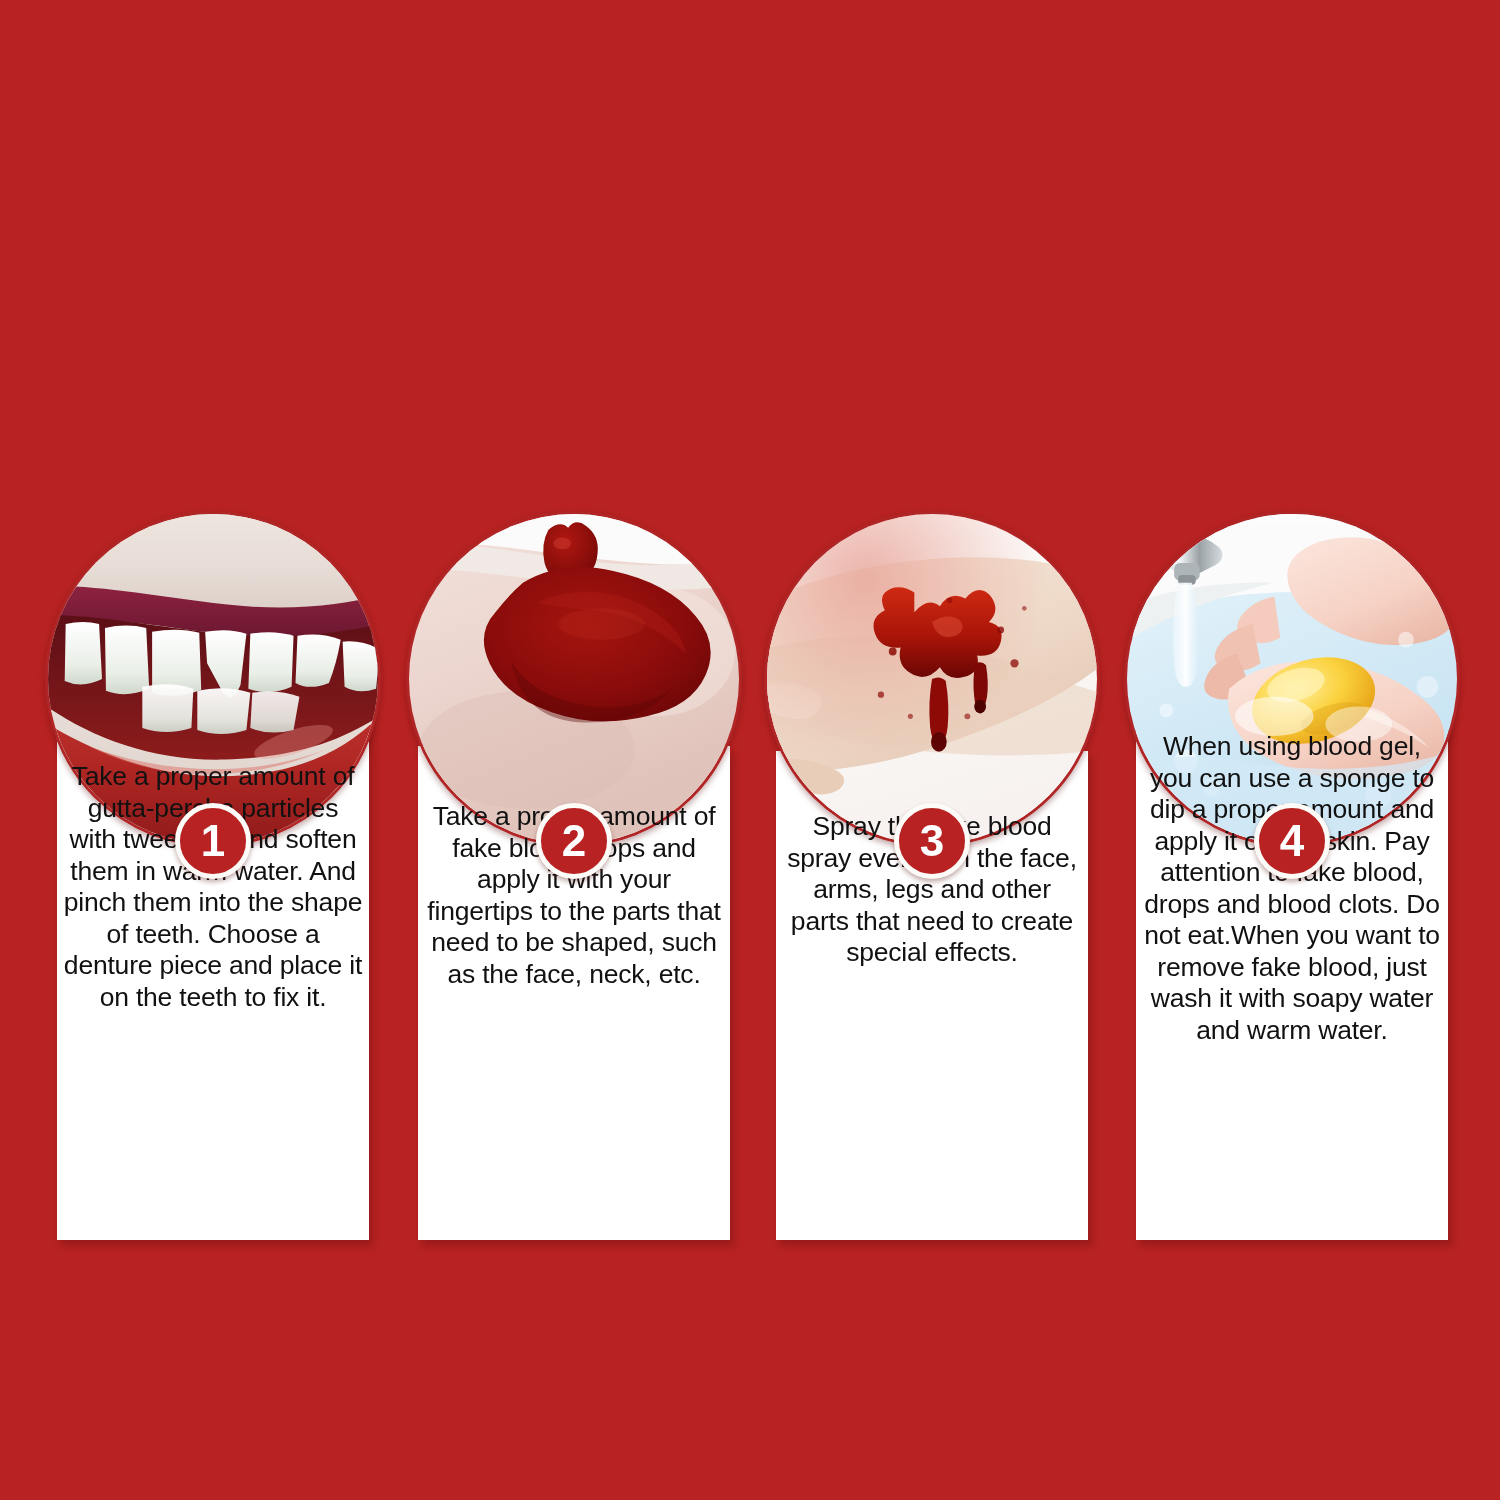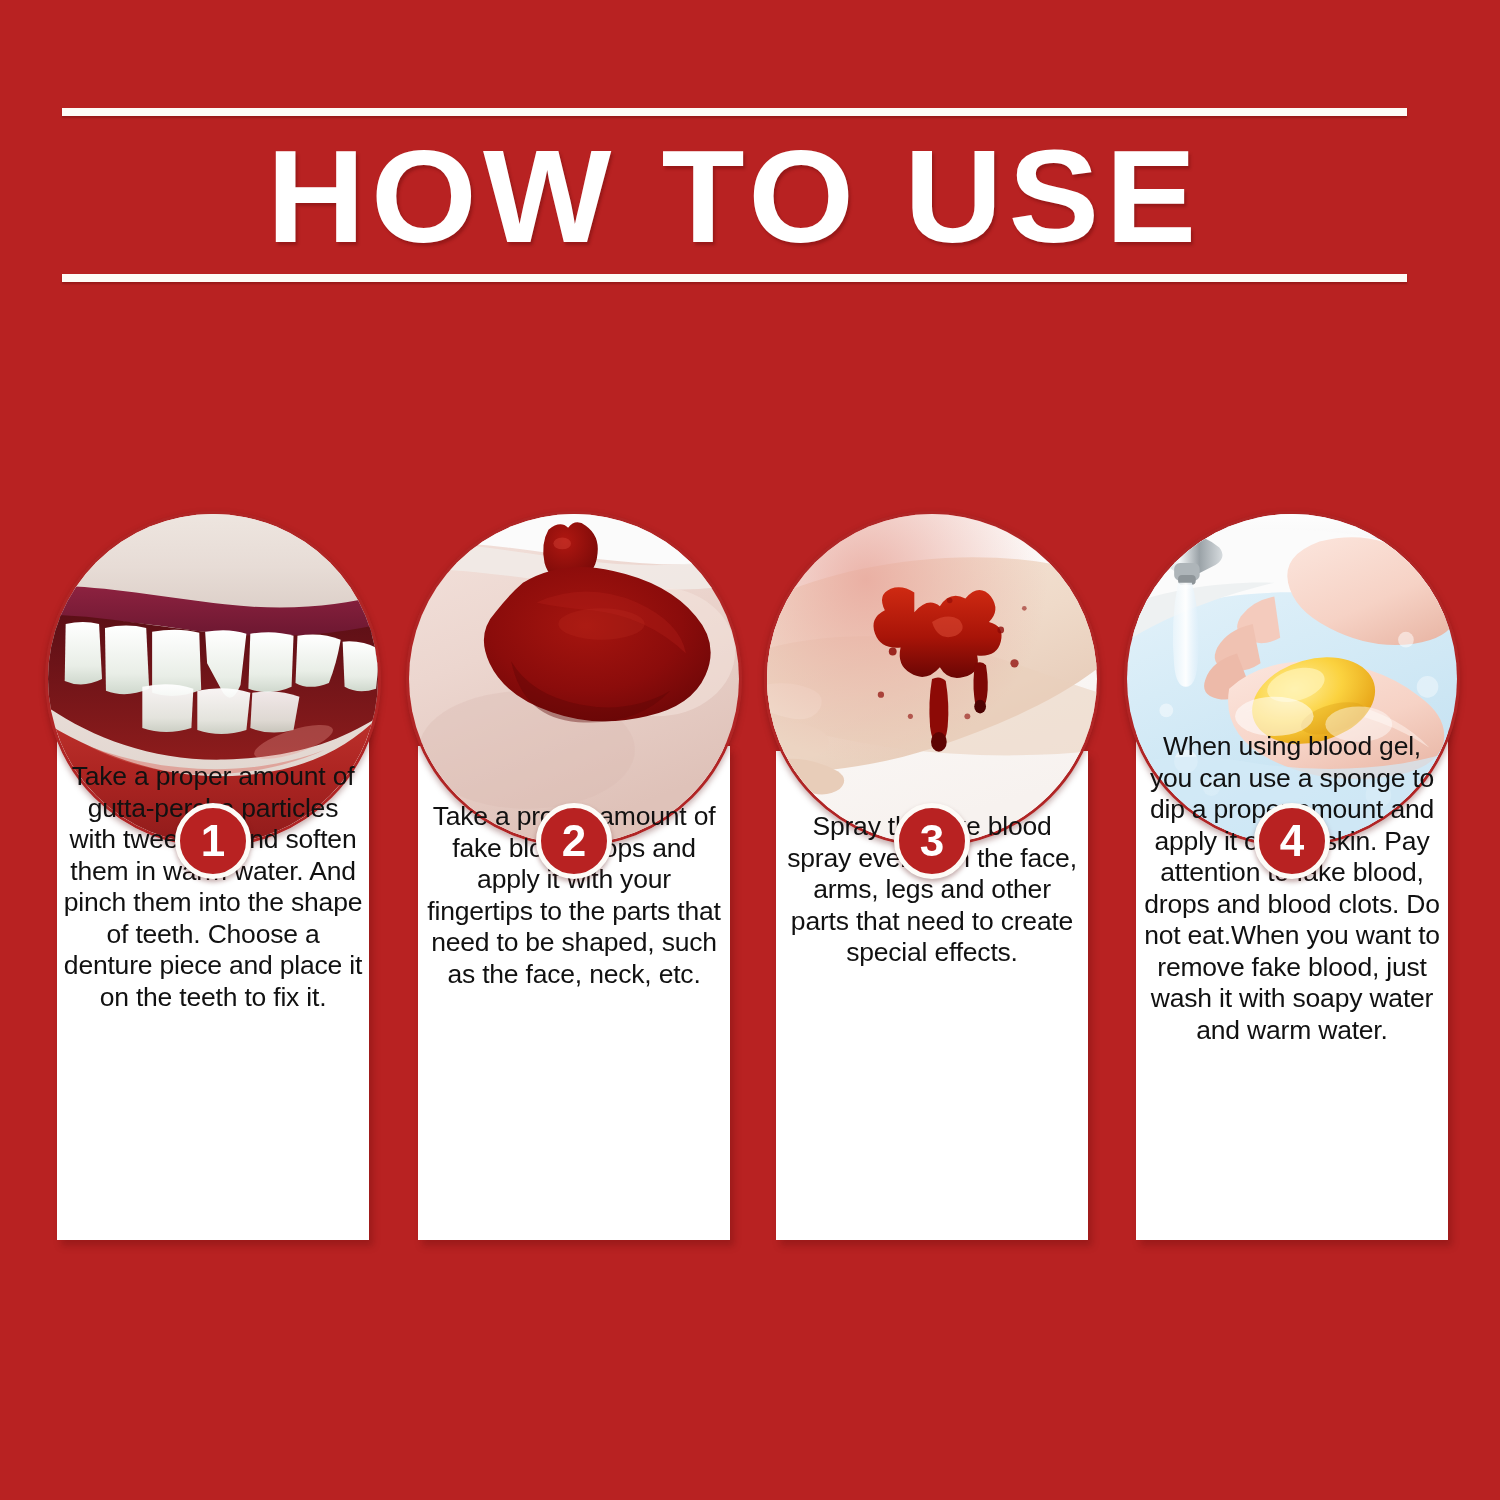--- a/index.html
+++ b/index.html
@@ -139,25 +139,20 @@
   .text-1 { top: 256px; }
   .text-2 { top: 296px; }
   .text-3 { top: 306px; }
   .text-4 { top: 226px; }
 </style>
 </head>
 <body>
 
 <div class="page">
 
-  <div class="title-block">
-    <div class="rule rule-top"></div>
-    <div class="page-title">HOW TO USE</div>
-    <div class="rule rule-bottom"></div>
-  </div>
 
   <div class="steps">
 
     <div class="step step-1">
       <div class="card card-1"></div>
 
       <div class="photo">
         <svg viewBox="0 0 336 336" preserveAspectRatio="xMidYMid slice">
           <defs>
             <linearGradient id="p1skin" x1="0" y1="0" x2="0" y2="1">

